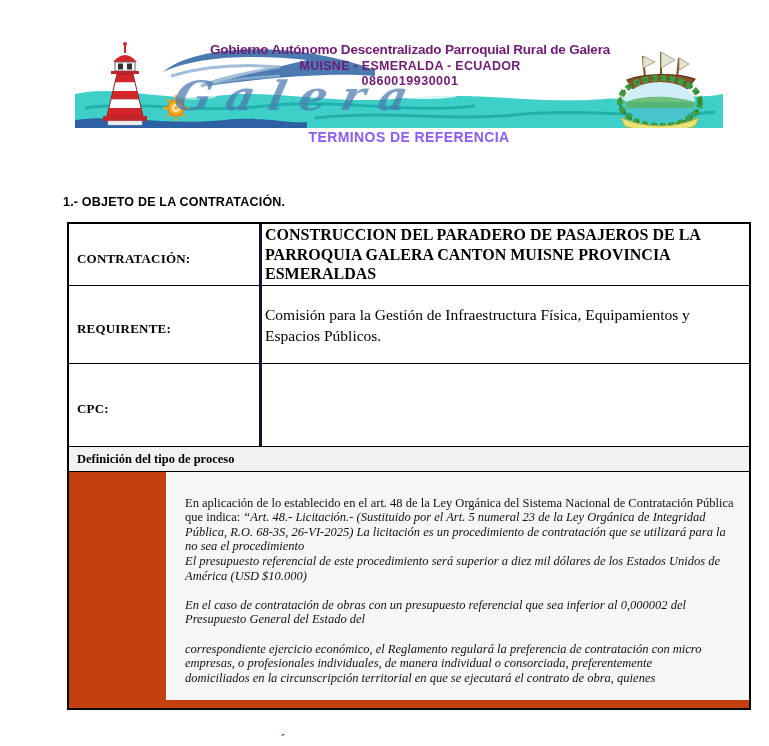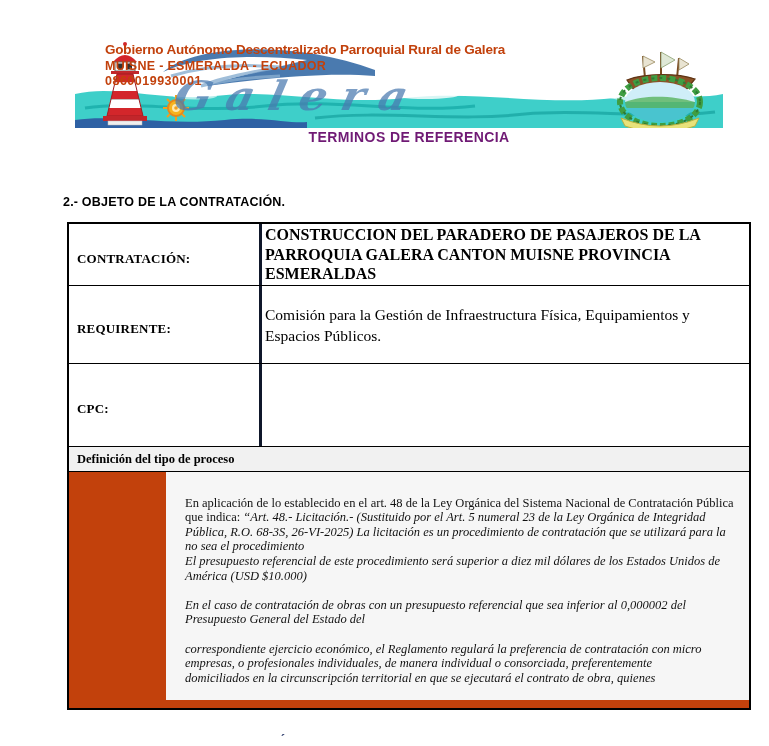--- a/index.html
+++ b/index.html
@@ -2,34 +2,34 @@
 <html><head>
 <meta charset="utf-8">
 <style>
   html,body{margin:0;padding:0;background:#fff;}
   .page{position:relative;width:769px;height:746px;background:#ffffff;overflow:hidden;
         font-family:"Liberation Serif", serif;color:#000;}
 
   
   .banner{position:absolute;left:75px;top:36px;width:648px;height:92px;}
   .banner svg{position:absolute;left:0;top:0;}
-  .banner-text{position:absolute;left:30px;top:0;width:610px;z-index:5;
-               font-family:"Liberation Sans", sans-serif;color:#c2410c;}
+  .banner-text{position:absolute;left:30px;top:0;width:610px;text-align:center;z-index:5;
+               font-family:"Liberation Sans", sans-serif;color:#701a75;}
   .org1{font-size:13.5px;font-weight:bold;letter-spacing:-0.2px;margin-top:6px;white-space:nowrap;}
   .org2{font-size:12.5px;font-weight:bold;letter-spacing:0.3px;margin-top:2px;white-space:nowrap;}
   .org3{font-size:12.5px;font-weight:bold;letter-spacing:0.5px;margin-top:1px;white-space:nowrap;}
   .script-name{position:absolute;left:100px;top:34px;z-index:3;
                font-family:"DejaVu Serif", serif;font-style:italic;font-weight:bold;
                font-size:44px;letter-spacing:14px;color:#4a79b0;opacity:0.72;
                transform:skewX(-12deg) scaleY(0.92);white-space:nowrap;}
 
   
   .doc-title{position:absolute;left:67px;top:129px;width:684px;text-align:center;
              font-family:"Liberation Sans", sans-serif;font-weight:bold;font-size:14px;
-             letter-spacing:0.4px;color:#701a75;}
+             letter-spacing:0.4px;color:#8b5cf6;}
   .section-heading{position:absolute;left:63px;top:195px;
              font-family:"Liberation Sans", sans-serif;font-weight:bold;font-size:12.5px;
              letter-spacing:0.2px;color:#000;}
 
   
   .tbl{position:absolute;left:67px;top:222px;width:684px;height:488px;
        border:2px solid #000;box-sizing:border-box;background:#fff;display:flex;flex-direction:column;}
   .trow{display:flex;border-bottom:1px solid #000;box-sizing:border-box;}
   .trow.last{border-bottom:none;flex:1;}
   .r1{height:62px;} .r2{height:78px;} .r3{height:83px;} .r4{height:25px;}
@@ -150,21 +150,21 @@
     </svg>
     <div class="script-name">Galera</div>
     <div class="banner-text">
       <div class="org1">Gobierno Autónomo Descentralizado Parroquial Rural de Galera</div>
       <div class="org2">MUISNE - ESMERALDA - ECUADOR</div>
       <div class="org3">0860019930001</div>
     </div>
   </div>
 
   <div class="doc-title">TERMINOS DE REFERENCIA</div>
-  <div class="section-heading">2.- OBJETO DE LA CONTRATACIÓN.</div>
+  <div class="section-heading">1.- OBJETO DE LA CONTRATACIÓN.</div>
 
   <div class="tbl">
 
     <div class="trow r1">
       <div class="cell-label">
         <span>CONTRATACIÓN:</span>
       </div>
       <div class="cell-value v1">CONSTRUCCION DEL PARADERO DE PASAJEROS DE LA
 PARROQUIA GALERA CANTON MUISNE PROVINCIA
 ESMERALDAS</div>

